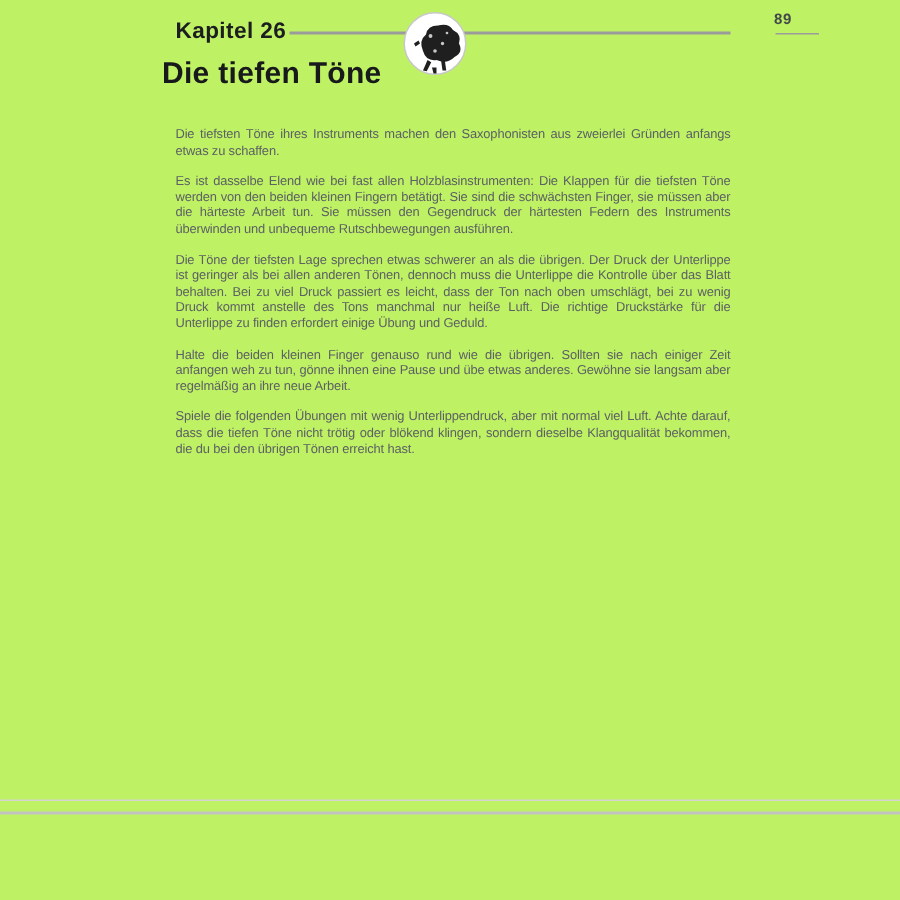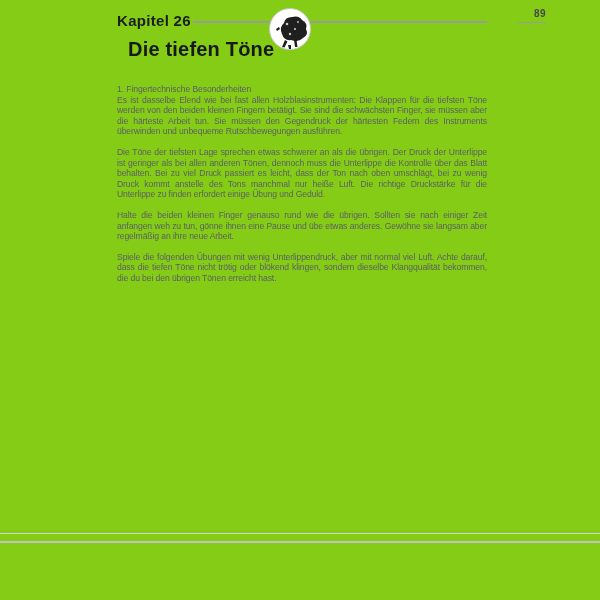--- a/index.html
+++ b/index.html
@@ -5,52 +5,52 @@
   html, body { margin: 0; padding: 0; }
   body {
     width: 600px; height: 600px;
     background: #ffffff;
     font-family: "Liberation Sans", sans-serif;
     overflow: hidden;
   }
   .page {
     position: relative;
     width: 600px; height: 600px;
-    background: #84cc16;
+    background: #bef264;
     text-decoration: underline;
   }
   
   .chapter-label {
     position: absolute; left: 117px; top: 12px;
     font-size: 15px; font-weight: bold;
     color: #1b1d1f; letter-spacing: 0.3px;
     white-space: nowrap;
   }
   .header-rule {
     position: absolute; left: 193px; top: 21px;
     width: 294px; height: 2px;
     background: #9b9b9b;
   }
   .emblem {
     position: absolute; left: 268px; top: 7px;
     width: 44px; height: 44px;
   }
   .page-number {
     position: absolute; left: 516px; top: 8px;
-    width: 30px; text-align: right;
+    width: 30px; text-align: left;
     font-size: 10px; font-weight: bold;
     color: #44474a; letter-spacing: 0.5px;
   }
   .page-number-rule {
     position: absolute; left: 517px; top: 22px;
     width: 29px; height: 1px;
     background: #9b9b9b;
   }
   .page-title {
-    position: absolute; left: 128px; top: 38px;
+    position: absolute; left: 108px; top: 38px;
     font-size: 20px; font-weight: bold;
     color: #17191b; letter-spacing: 0.2px;
     white-space: nowrap;
   }
   
   .body-col {
     position: absolute; left: 117px; top: 84px;
     width: 370px;
     font-size: 8.6px; line-height: 10.6px;
     letter-spacing: -0.1px;
@@ -99,23 +99,23 @@
     </svg>
   </div>
 
   <div class="page-number">89</div>
   <div class="page-number-rule"></div>
 
   <div class="page-title">Die tiefen Töne</div>
 
   <div class="body-col">
 
+    <p>Die tiefsten Töne ihres Instruments machen den Saxophonisten aus zweierlei Gründen anfangs etwas zu schaffen.</p>
 
     <div class="section">
-      <span class="section-heading">1. Fingertechnische Besonderheiten</span>
       <p>Es ist dasselbe Elend wie bei fast allen Holzblasinstrumenten: Die Klappen für die tiefsten Töne werden von den beiden kleinen Fingern betätigt. Sie sind die schwächsten Finger, sie müssen aber die härteste Arbeit tun. Sie müssen den Gegendruck der härtesten Federn des Instruments überwinden und unbequeme Rutschbewegungen ausführen.</p>
     </div>
 
     <div class="section">
       <p>Die Töne der tiefsten Lage sprechen etwas schwerer an als die übrigen. Der Druck der Unterlippe ist geringer als bei allen anderen Tönen, dennoch muss die Unterlippe die Kontrolle über das Blatt behalten. Bei zu viel Druck passiert es leicht, dass der Ton nach oben umschlägt, bei zu wenig Druck kommt anstelle des Tons manchmal nur heiße Luft. Die richtige Druckstärke für die Unterlippe zu finden erfordert einige Übung und Geduld.</p>
     </div>
 
     <p>Halte die beiden kleinen Finger genauso rund wie die übrigen. Sollten sie nach einiger Zeit anfangen weh zu tun, gönne ihnen eine Pause und übe etwas anderes. Gewöhne sie langsam aber regelmäßig an ihre neue Arbeit.</p>
 
     <p>Spiele die folgenden Übungen mit wenig Unterlippendruck, aber mit normal viel Luft. Achte darauf, dass die tiefen Töne nicht trötig oder blökend klingen, sondern dieselbe Klangqualität bekommen, die du bei den übrigen Tönen erreicht hast.</p>

